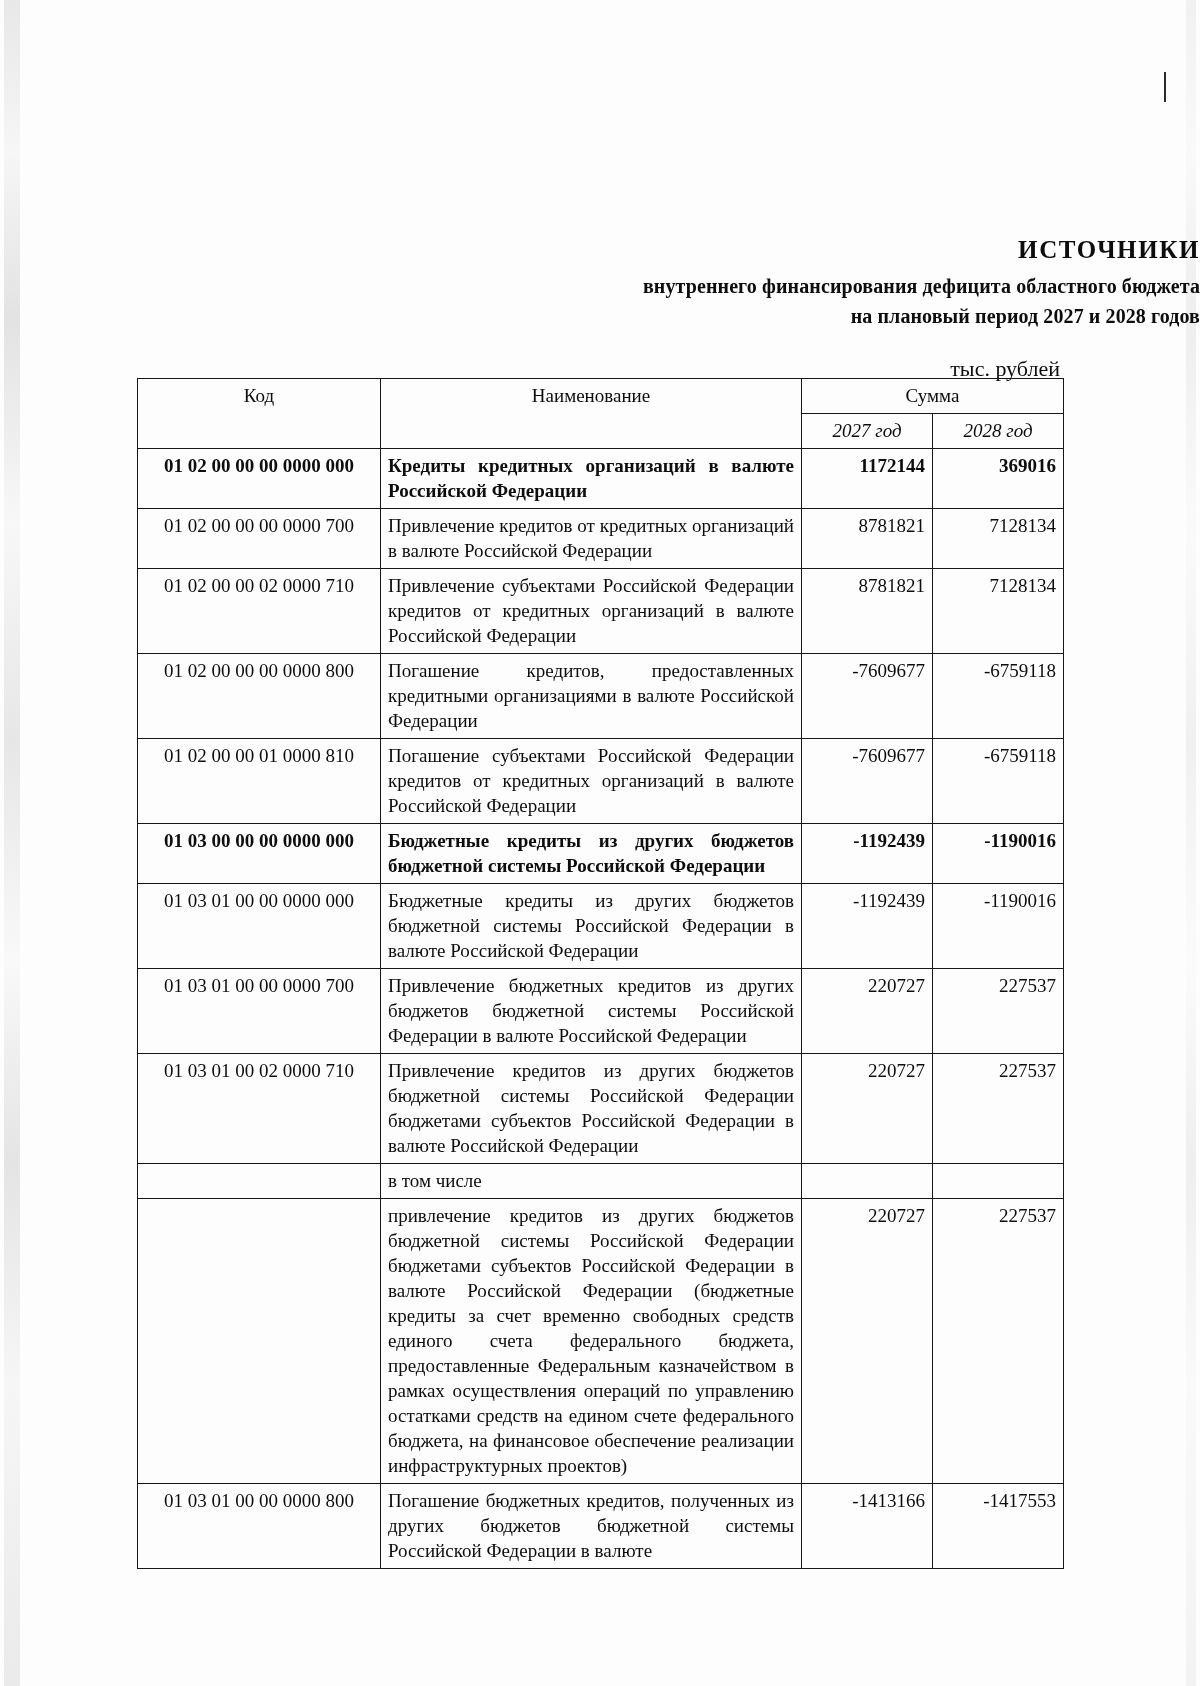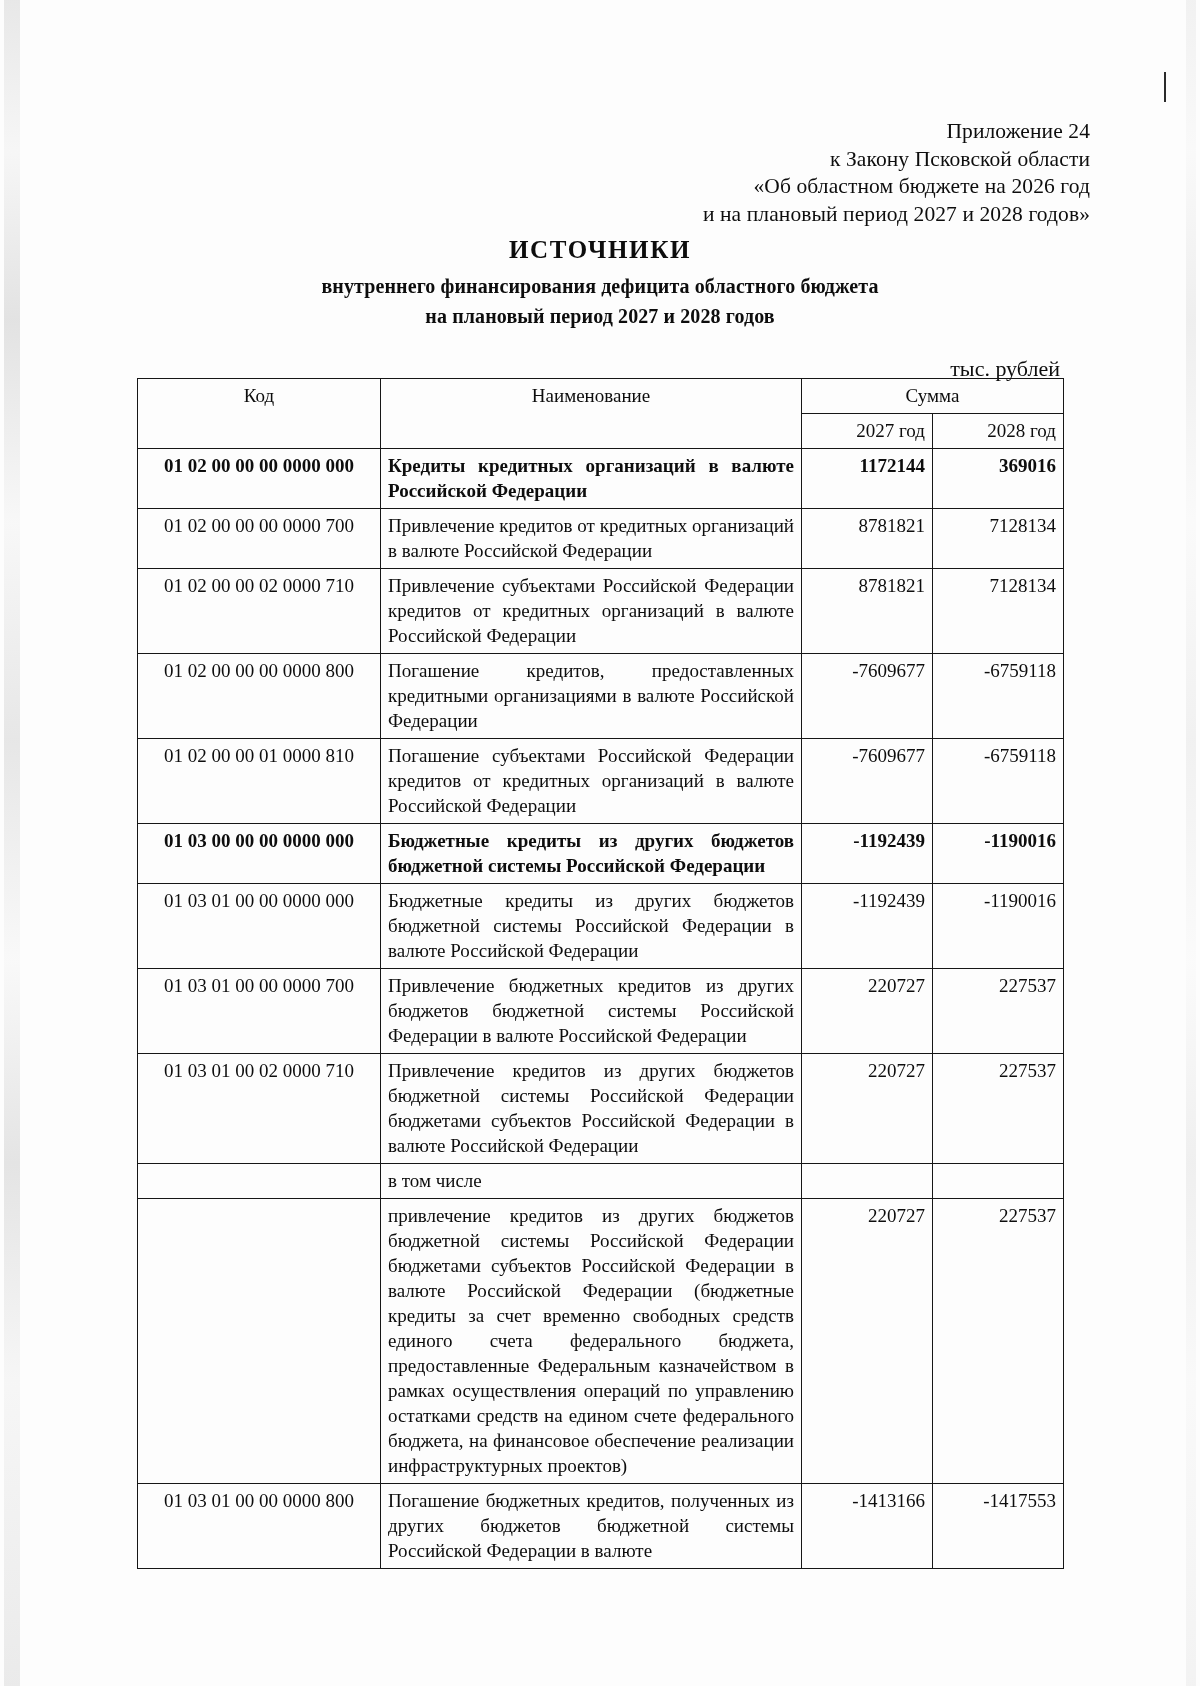--- a/index.html
+++ b/index.html
@@ -54,21 +54,21 @@
     line-height: 27.5px;
     letter-spacing: .1px;
   }
   .header-block div { white-space: nowrap; }
 
   .title-block {
     position: absolute;
     top: 236px;
     left: 0;
     width: 1200px;
-    text-align: center;
+    text-align: right;
   }
   .title-main {
     font-size: 25px;
     font-weight: bold;
     letter-spacing: 1.6px;
     margin-bottom: 7px;
   }
   .title-sub {
     font-size: 20px;
     font-weight: bold;
@@ -111,24 +111,25 @@
     font-size: 21px;
     padding-top: 12px;
   }
   th.h-summa {
     text-align: center;
     font-weight: bold;
     font-size: 21px;
     padding: 3px 0 2px 0;
   }
   th.h-year {
-    text-align: right;
+    text-align: center;
     font-weight: bold;
     font-size: 19px;
     padding: 2px 0 3px 0;
+    font-style: italic;
   }
 
   td.code {
     text-align: center;
     white-space: nowrap;
     font-size: 19px;
   }
   td.name {
     text-align: justify;
     text-align-last: left;
@@ -144,26 +145,20 @@
 </style>
 </head>
 <body>
 
 <div class="page">
 
   <div class="scan-edge left"></div>
   <div class="scan-edge right"></div>
   <div class="scan-tick"></div>
 
-  <div class="header-block">
-    <div>Приложение 24</div>
-    <div>к Закону Псковской области</div>
-    <div>«Об областном бюджете на 2026 год</div>
-    <div>и на плановый период 2027 и 2028 годов»</div>
-  </div>
 
   <div class="title-block">
     <div class="title-main">ИСТОЧНИКИ</div>
     <div class="title-sub">внутреннего финансирования дефицита областного бюджета</div>
     <div class="title-sub">на плановый период 2027 и 2028 годов</div>
   </div>
 
   <div class="units">тыс. рублей</div>
 
   <table class="src">

